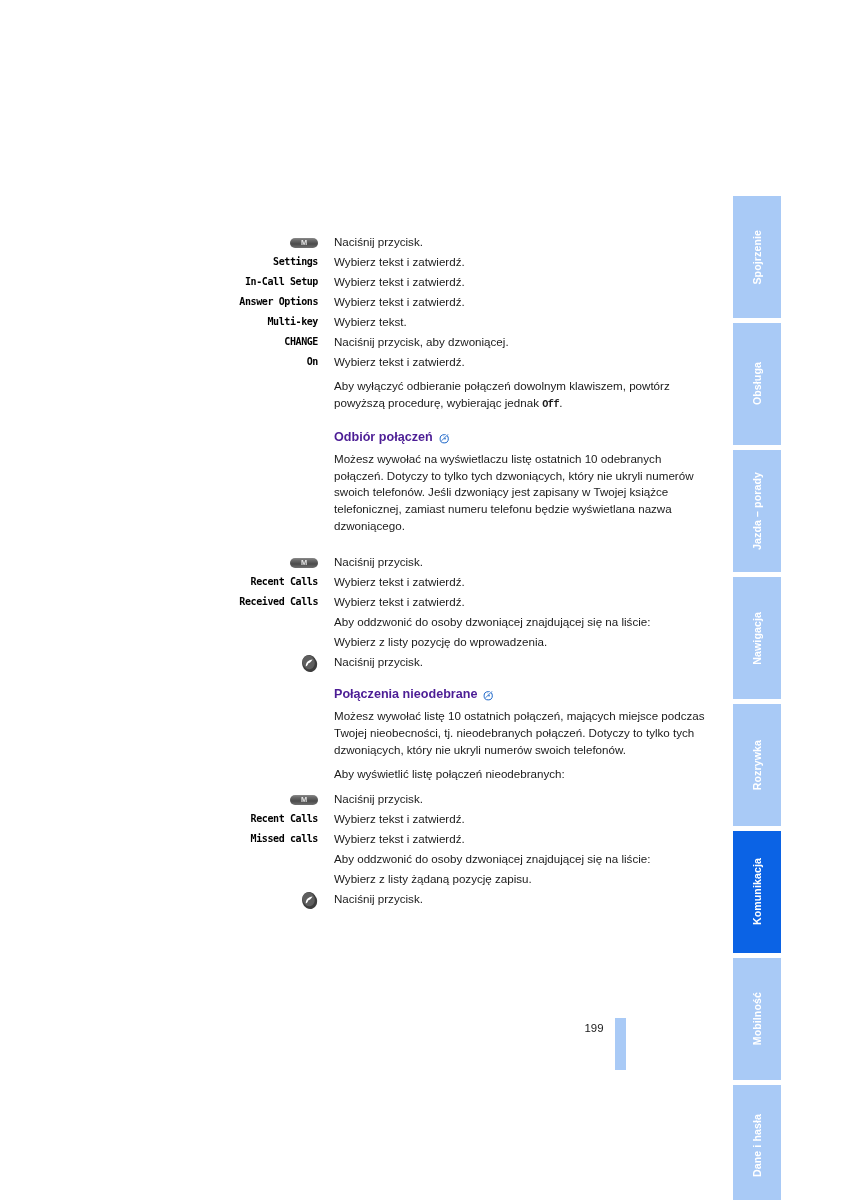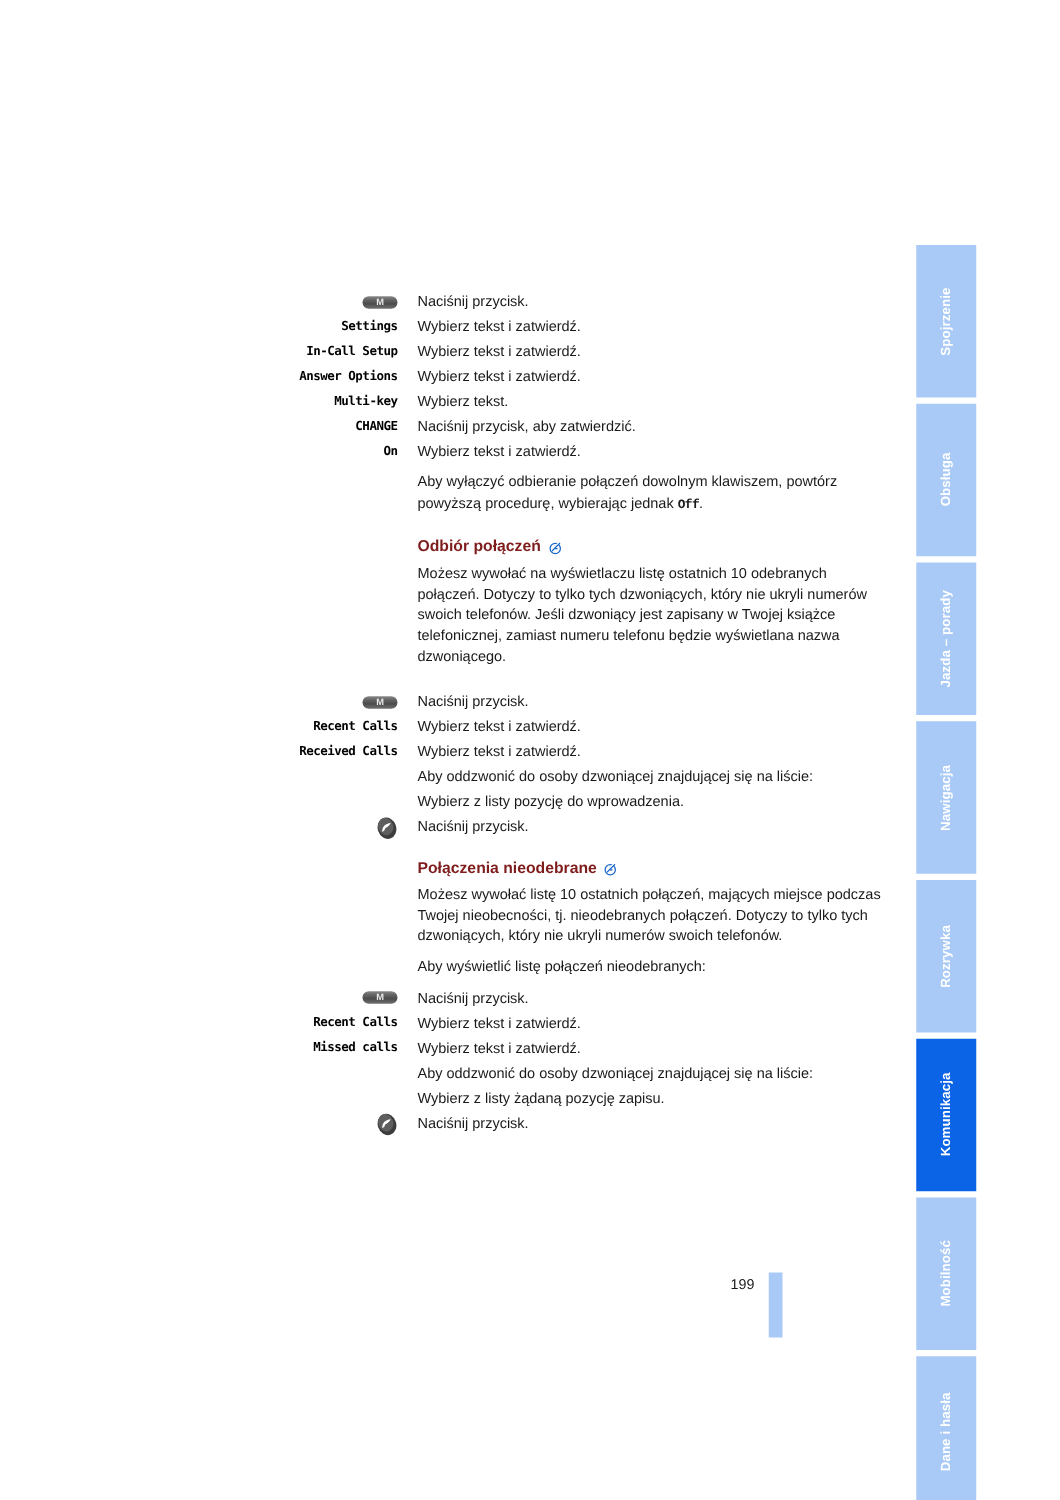--- a/index.html
+++ b/index.html
@@ -77,21 +77,21 @@
     font-size: 10.2px;
     font-weight: 700;
     letter-spacing: -0.4px;
   }
 
   
   .section-head {
     display: flex;
     align-items: center;
     gap: 6px;
-    color: #7f1d1d;
+    color: #4c1d95;
     font-size: 12.6px;
     font-weight: 700;
     line-height: 16px;
     font-family: "Liberation Sans", sans-serif;
   }
   .head-icon {
     display: inline-block;
     width: 11px; height: 11px;
     position: relative;
     top: 0px;
@@ -220,21 +220,21 @@
         <div class="col-body">Wybierz tekst i zatwierdź.</div>
       </div>
 
       <div class="row">
         <div class="col-label">Multi-key</div>
         <div class="col-body">Wybierz tekst.</div>
       </div>
 
       <div class="row">
         <div class="col-label">CHANGE</div>
-        <div class="col-body">Naciśnij przycisk, aby zatwierdzić.</div>
+        <div class="col-body">Naciśnij przycisk, aby dzwoniącej.</div>
       </div>
 
       <div class="row">
         <div class="col-label">On</div>
         <div class="col-body">Wybierz tekst i zatwierdź.</div>
       </div>
 
       <div class="gap-6"></div>
 
       <div class="row">

